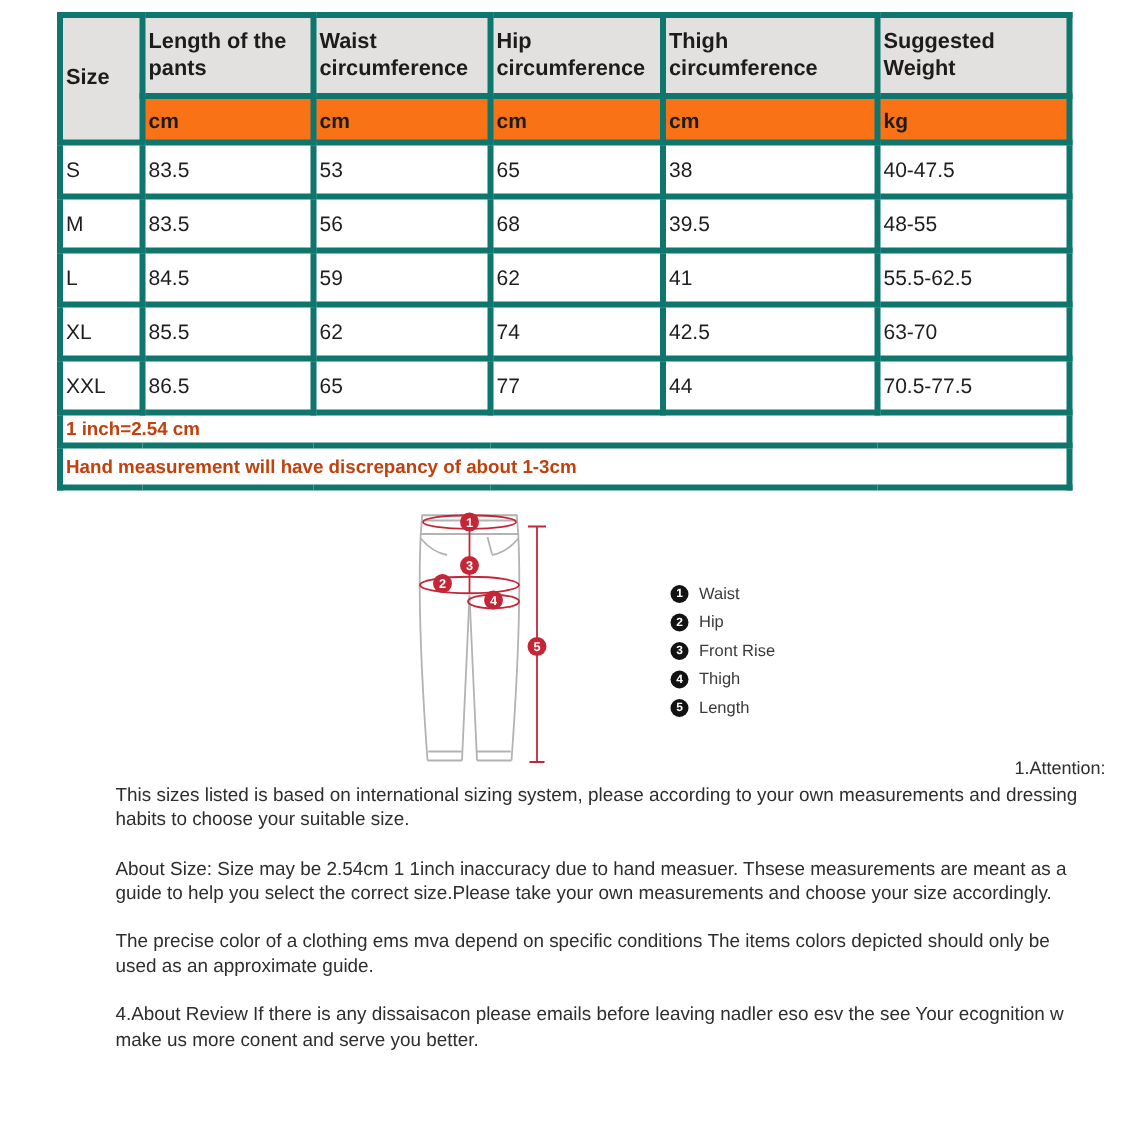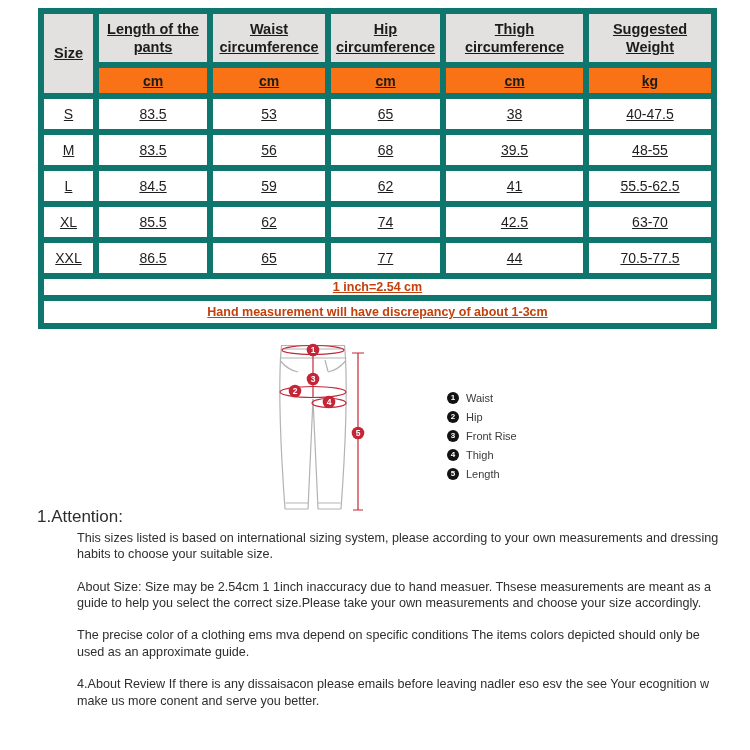--- a/index.html
+++ b/index.html
@@ -14,25 +14,24 @@
   }
 
   
   table.size-chart {
     border-collapse:collapse;
     table-layout:fixed;
     width:673px;
     margin:8px 0 0 38px;
   }
   .size-chart th, .size-chart td {
-    border:6px solid #0f766e;
-    text-align:center;
+    border:4px solid #0f766e;
+    text-align:left;
     vertical-align:middle;
     padding:0 2px;
-    text-decoration:underline;
   }
   .size-chart th.hdr {
     background:#e2e1df;
     font-size:14.5px;
     font-weight:bold;
     color:#1c1c1c;
     height:54px;
     line-height:1.25;
   }
   .size-chart th.unit {
@@ -94,23 +93,24 @@
     color:#3a3a3a;
   }
 
   
   .notes {
     margin:4px 18px 0 37px;
     width:700px;
   }
   .note { margin-bottom:16px; }
   .note-heading {
-    font-size:17px;
+    font-size:12px;
     color:#2e2e2e;
     margin-bottom:3px;
+    text-align:right;
   }
   .note-heading:empty { display:none; }
   .note-body {
     font-size:12.6px;
     color:#2e2e2e;
     line-height:1.3;
     white-space:pre-wrap;
     margin-left:40px;
   }
 </style>

